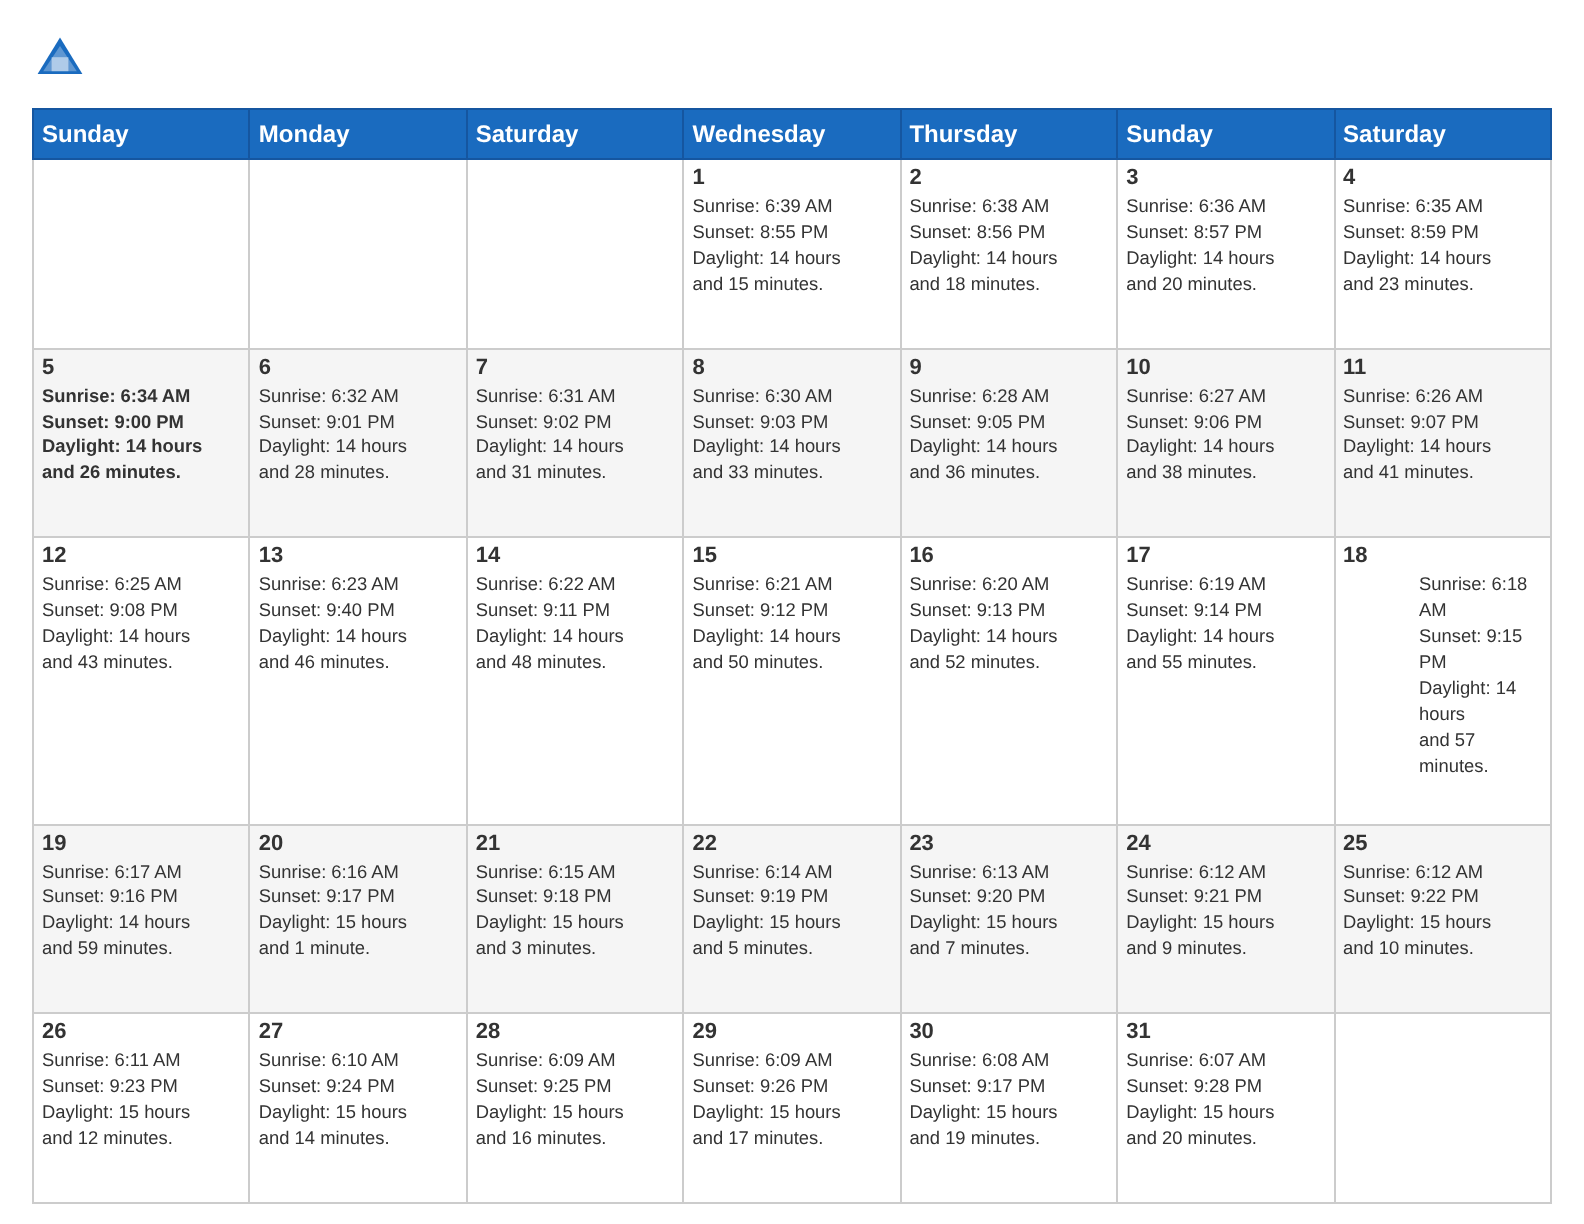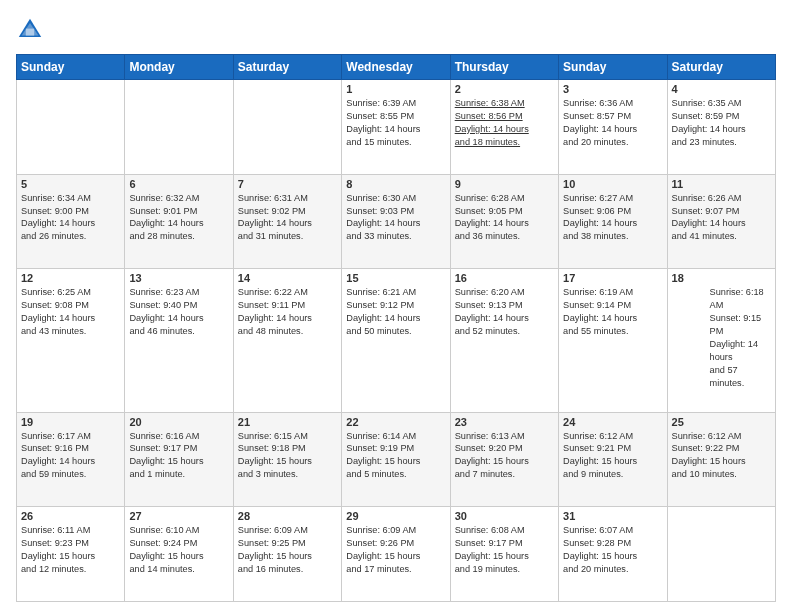--- a/index.html
+++ b/index.html
@@ -136,21 +136,21 @@
           <td class="empty-cell"></td>
           <td>
             <span class="day-num">1</span>
             <div class="day-info" style="white-space: pre-line;">Sunrise: 6:39 AM
 Sunset: 8:55 PM
 Daylight: 14 hours
 and 15 minutes.</div>
           </td>
           <td>
             <span class="day-num">2</span>
-            <div class="day-info" style="white-space: pre-line; text-decoration: underline;">Sunrise: 6:38 AM
+            <div class="day-info" style="white-space: pre-line;">Sunrise: 6:38 AM
 Sunset: 8:56 PM
 Daylight: 14 hours
 and 18 minutes.</div>
           </td>
           <td>
             <span class="day-num">3</span>
             <div class="day-info" style="white-space: pre-line;">Sunrise: 6:36 AM
 Sunset: 8:57 PM
 Daylight: 14 hours
 and 20 minutes.</div>
@@ -159,21 +159,21 @@
             <span class="day-num">4</span>
             <div class="day-info" style="white-space: pre-line;">Sunrise: 6:35 AM
 Sunset: 8:59 PM
 Daylight: 14 hours
 and 23 minutes.</div>
           </td>
         </tr>
         <tr>
           <td style="background: rgb(245, 245, 245);">
             <span class="day-num">5</span>
-            <div class="day-info" style="white-space: pre-line;">Sunrise: 6:34 AM
+            <div class="day-info" style="white-space: pre-line; font-weight: bold;">Sunrise: 6:34 AM
 Sunset: 9:00 PM
 Daylight: 14 hours
 and 26 minutes.</div>
           </td>
           <td style="background: rgb(245, 245, 245);">
             <span class="day-num">6</span>
             <div class="day-info" style="white-space: pre-line;">Sunrise: 6:32 AM
 Sunset: 9:01 PM
 Daylight: 14 hours
 and 28 minutes.</div>

